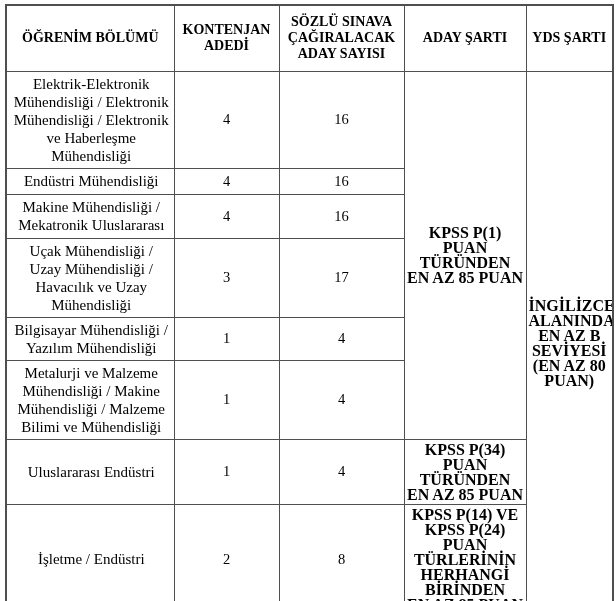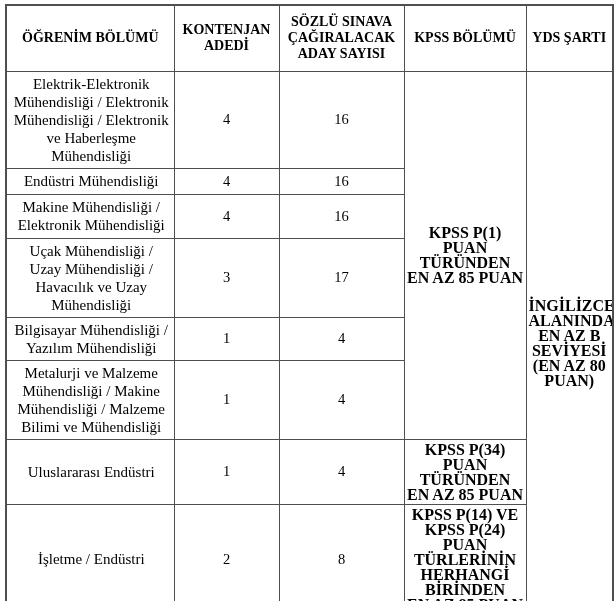--- a/index.html
+++ b/index.html
@@ -80,21 +80,21 @@
     <col style="width:87px">
   </colgroup>
   <thead>
     <tr class="r-head">
       <th>ÖĞRENİM BÖLÜMÜ</th>
       <th>KONTENJAN
 ADEDİ</th>
       <th>SÖZLÜ SINAVA
 ÇAĞIRALACAK
 ADAY SAYISI</th>
-      <th>KPSS BÖLÜMÜ</th>
+      <th>ADAY ŞARTI</th>
       <th>YDS ŞARTI</th>
     </tr>
   </thead>
   <tbody>
     <tr class="r-1">
       <td class="dept">Elektrik-Elektronik Mühendisliği / Elektronik Mühendisliği / Elektronik ve Haberleşme Mühendisliği</td>
       <td class="num">4</td>
       <td class="num">16</td>
       <td class="cond" rowspan="6">KPSS P(1) PUAN
 TÜRÜNDEN
@@ -105,21 +105,21 @@
 SEVİYESİ
 (EN AZ 80
 PUAN)</td>
     </tr>
     <tr class="r-2">
       <td class="dept">Endüstri Mühendisliği</td>
       <td class="num">4</td>
       <td class="num">16</td>
     </tr>
     <tr class="r-3">
-      <td class="dept">Makine Mühendisliği / Elektronik Mühendisliği</td>
+      <td class="dept">Makine Mühendisliği / Mekatronik Uluslararası</td>
       <td class="num">4</td>
       <td class="num">16</td>
     </tr>
     <tr class="r-4">
       <td class="dept">Uçak Mühendisliği / Uzay Mühendisliği / Havacılık ve Uzay Mühendisliği</td>
       <td class="num">3</td>
       <td class="num">17</td>
     </tr>
     <tr class="r-5">
       <td class="dept">Bilgisayar Mühendisliği / Yazılım Mühendisliği</td>

